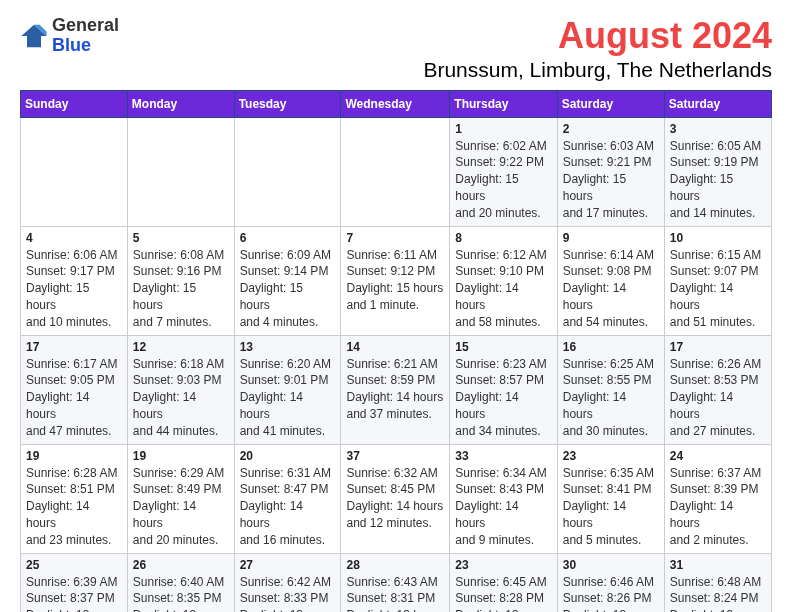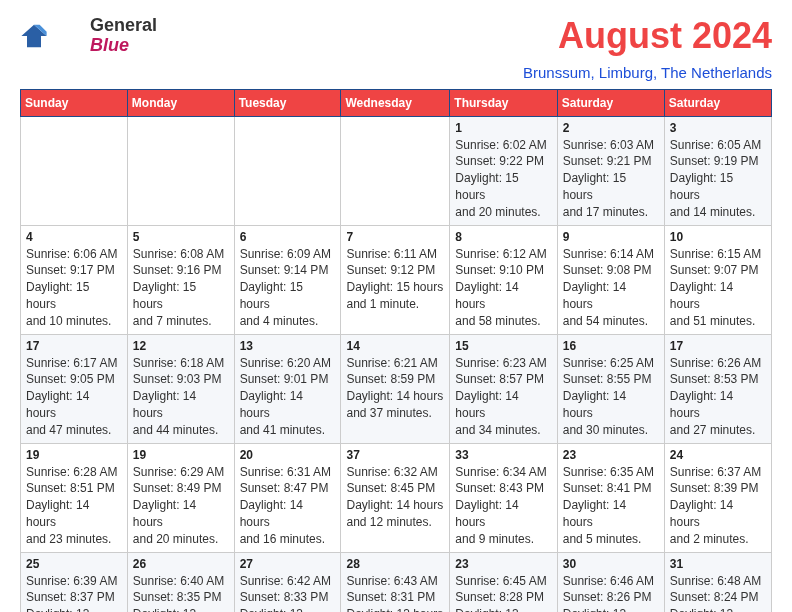--- a/index.html
+++ b/index.html
@@ -18,49 +18,48 @@
     }
     .logo {
       display: flex;
       align-items: center;
       gap: 4px;
     }
     .logo-text {
       font-size: 18px;
       font-weight: bold;
       line-height: 1.1;
-      margin-left: 38px;
     }
     .logo-general { color: #333; }
-    .logo-blue { color: #be185d; font-style: italic; }
+    .logo-blue { color: #1d4ed8; }
     .logo-icon {
       width: 28px;
       height: 28px;
     }
     .title-block {
       text-align: right;
     }
     .month-title {
       font-size: 36px;
       font-weight: bold;
       color: #ef4444;
       line-height: 1.1;
     }
     .subtitle {
-      font-size: 15px;
-      color: #1d4ed8;
-      margin-top: 8px;
+      font-size: 21px;
+      color: #000000;
+      margin-top: 2px;
     }
     .calendar {
       width: 100%;
       border-collapse: collapse;
       font-size: 10.5px;
     }
     .calendar thead th {
-      background-color: #ef4444;
+      background-color: #6d28d9;
       color: #fff;
       padding: 6px 4px;
       text-align: left;
       font-size: 12px;
       font-weight: bold;
       border: 1px solid #1e4a8a;
     }
     .calendar tbody td {
       vertical-align: top;
       border: 1px solid #ccc;

